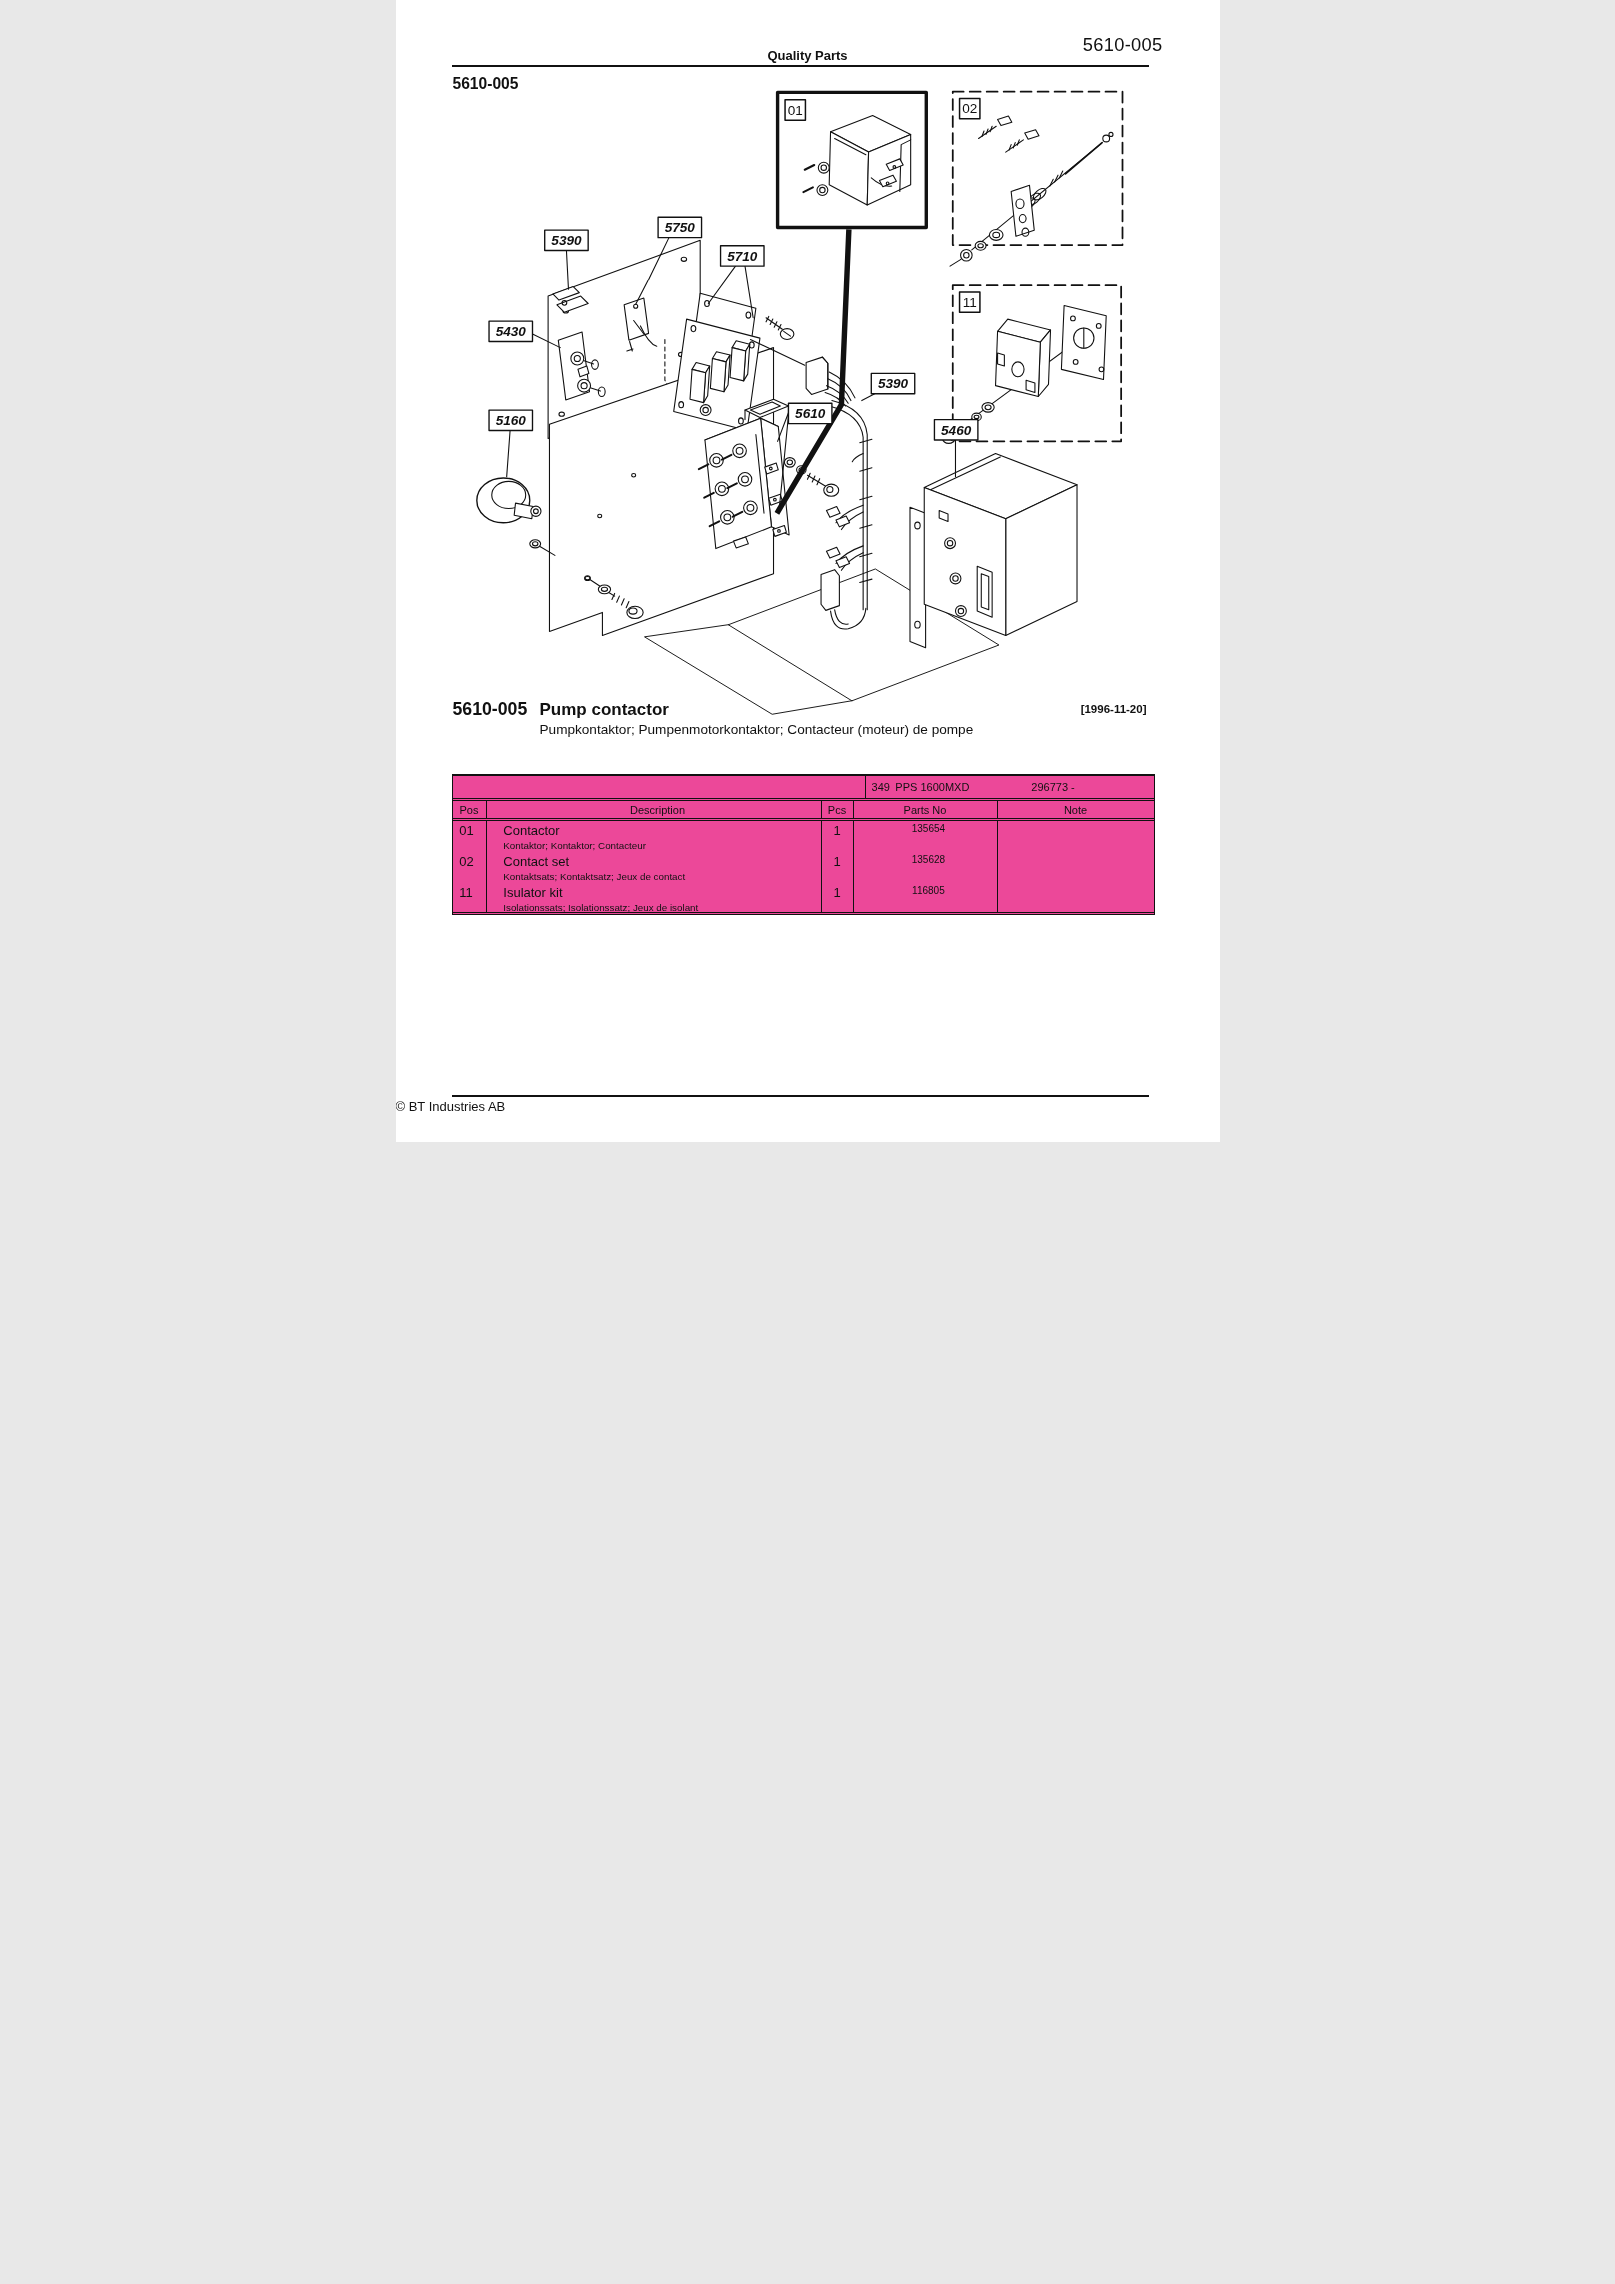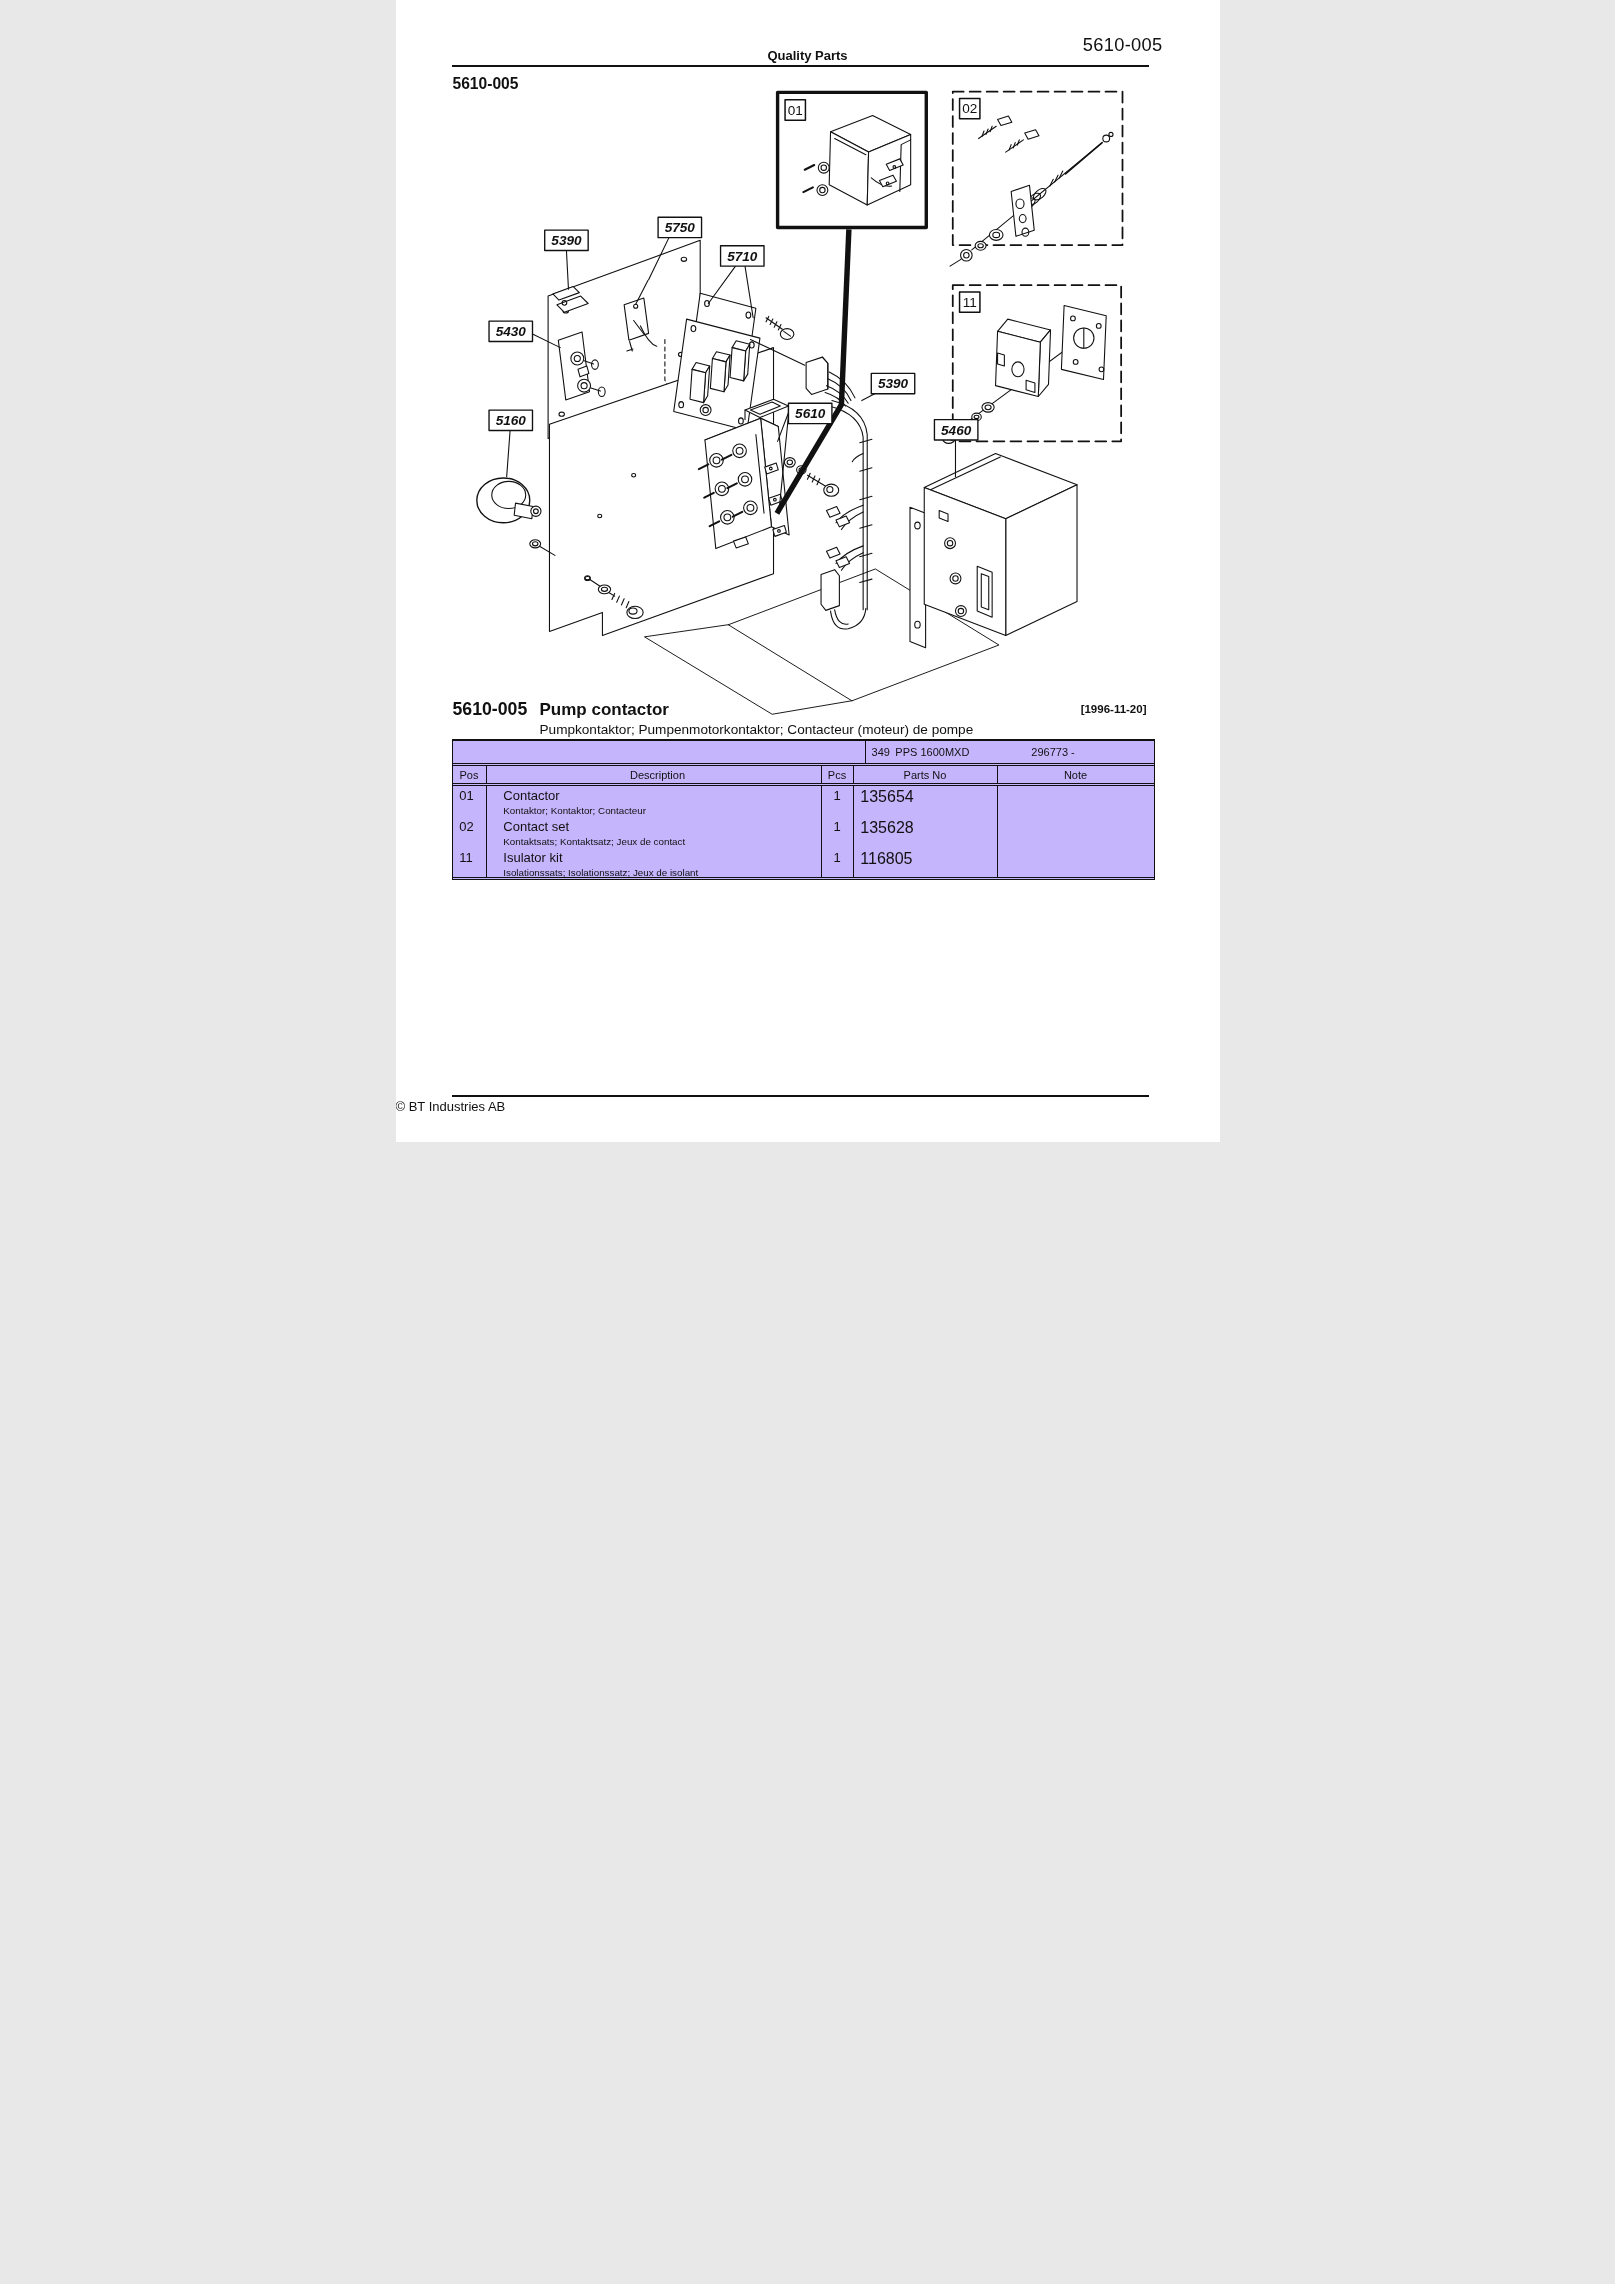--- a/index.html
+++ b/index.html
@@ -16,21 +16,21 @@
   .diagram text{font-family:"Liberation Sans",sans-serif;fill:#111;stroke:none;}
   .callout-text{font-size:20px;font-style:italic;font-weight:bold;}
   .inset-id{font-size:20px;}
   
   .title-row{top:699px;left:57px;width:694px;height:20.4px;}
   .t-code{font-weight:bold;font-size:17.7px;display:inline-block;width:87px;}
   .t-title{font-weight:bold;font-size:17px;}
   .t-date{position:absolute;right:0;top:4.1px;font-weight:bold;font-size:11.5px;}
   .t-sub{top:722px;left:144px;font-size:13.6px;}
   
-  .ptable{top:739px;left:56px;width:703px;box-sizing:border-box;background:#c4b5fd;
+  .ptable{top:774px;left:56px;width:703px;box-sizing:border-box;background:#ec4899;
           border:1.4px solid #111;border-top-width:2.7px;border-bottom:3.4px double #111;}
   .t-model{display:flex;height:25px;box-sizing:border-box;border-bottom:3.4px double #111;}
   .t-model-left{width:413px;box-sizing:border-box;border-right:1px solid #111;}
   .t-model-right{flex:1;display:flex;align-items:center;font-size:11px;}
   .t-model-right .m1{margin-left:6.1px;}
   .t-model-right .m2{margin-left:5.4px;}
   .t-model-right .m3{margin-left:62px;}
   .t-head{display:flex;height:20.4px;box-sizing:border-box;border-bottom:3.4px double #111;}
   .t-head .c{display:flex;align-items:center;justify-content:center;font-size:11px;}
   .c{box-sizing:border-box;border-right:1px solid #111;}
@@ -38,21 +38,21 @@
   .c.desc{width:327px;margin-left:8px;}
   .c.pcs{width:32px;}
   .c.part{width:144px;}
   .c.note{flex:1;border-right:none;}
   .t-row{display:flex;}
   .t-row.r1,.t-row.r2{height:31px;}
   .t-row.r3{height:29px;}
   .t-row .c{padding-top:2px;}
   .t-row .c.pos{padding-left:6.8px;font-size:13px;}
   .t-row .c.pcs{text-align:center;font-size:13px;}
-  .t-row .c.part{padding-left:6.8px;font-size:16px;}
+  .t-row .c.part{padding-left:6.8px;font-size:10px;text-align:center;}
   .d-main{font-size:13px;line-height:15px;padding-left:8.8px;}
   .d-sub{font-size:9.8px;line-height:11.5px;padding-left:8.8px;margin-top:1.4px;}
   
   .rule-bottom{top:1095px;left:56px;width:697px;height:1.7px;background:#111;}
   .footer-text{top:1099px;left:0;right:0;text-align:left;font-size:13px;}
 </style>
 </head>
 <body>
 
 <div class="page">

